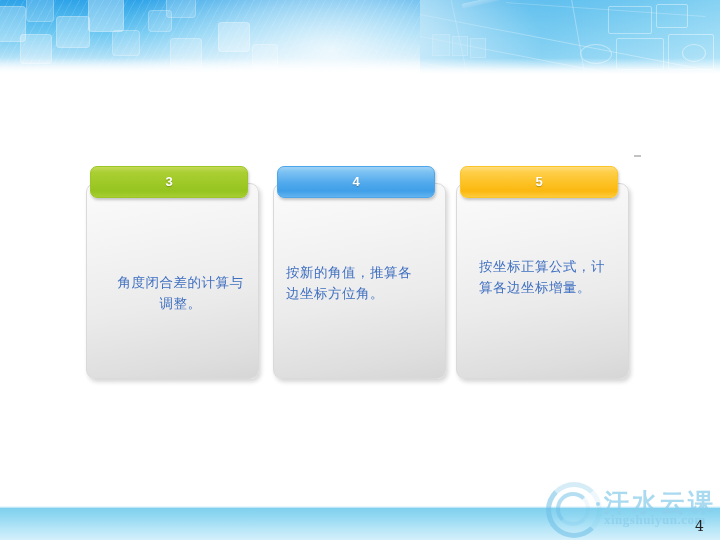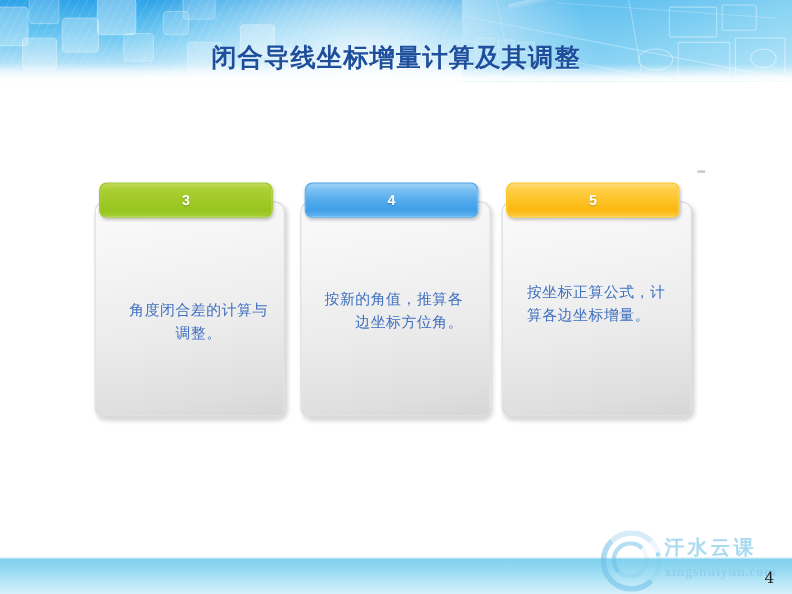--- a/index.html
+++ b/index.html
@@ -169,21 +169,21 @@
   .tab-orange {
     background: linear-gradient(180deg, #ffdd7c 0%, #fecf4a 16%, #fdc226 52%, #fbb80f 80%, #fdcb3d 100%);
     border: 1px solid #fcc527;
   }
 
   .card-text {
     position: absolute;
     left: 12px;
     right: 24px;
     top: 68px;
-    text-align: right;
+    text-align: left;
     font-family: "DejaVu Serif", "Liberation Serif", serif;
     font-size: 13.5px;
     line-height: 21px;
     color: #3f6fc0;
     letter-spacing: 0.5px;
     word-break: break-all;
   }
   .card.c1 .card-text { text-align: center; left: 26px; right: 10px; top: 88px; }
   .card.c2 .card-text { top: 78px; }
   .card.c3 .card-text { text-align: left; left: 22px; right: 10px; top: 72px; }
@@ -235,21 +235,21 @@
     position: absolute;
     left: 52px; top: 22px;
     width: 4px; height: 4px;
     border-radius: 50%;
     background: rgba(120,195,232,0.6);
   }
   .wm-cn {
     position: absolute;
     left: 60px; top: 6px;
     font-family: "DejaVu Serif", "Liberation Serif", serif;
-    font-size: 18px;
+    font-size: 25px;
     font-weight: bold;
     letter-spacing: 3px;
     color: rgba(140,205,235,0.75);
     white-space: nowrap;
   }
   .wm-url {
     position: absolute;
     left: 60px; top: 32px;
     font-family: Liberation Serif, serif;
     font-size: 13px;
@@ -304,21 +304,20 @@
       <div class="bp-ell" style="left:262px; top:44px; width:22px; height:16px;"></div>
       <div class="bp-pencil" style="left:42px; top:4px; width:96px; height:5px; transform:rotate(-13deg);"></div>
       <div class="bp-line" style="left:86px; top:2px; width:200px; transform:rotate(4deg); background:rgba(255,255,255,0.30);"></div>
       <div class="header-fade-right"></div>
     </div>
 
     <div class="header-glow"></div>
     <div class="header-bottom-fade"></div>
   </div>
 
-  <h1 class="title">闭合导线坐标增量计算及其调整</h1>
 
   <div class="cards">
 
     <div class="card c1">
       <div class="card-body">
         <div class="card-text">角度闭合差的计算与调整。</div>
       </div>
       <div class="card-tab tab-green">
         <div class="num">3</div>
       </div>

